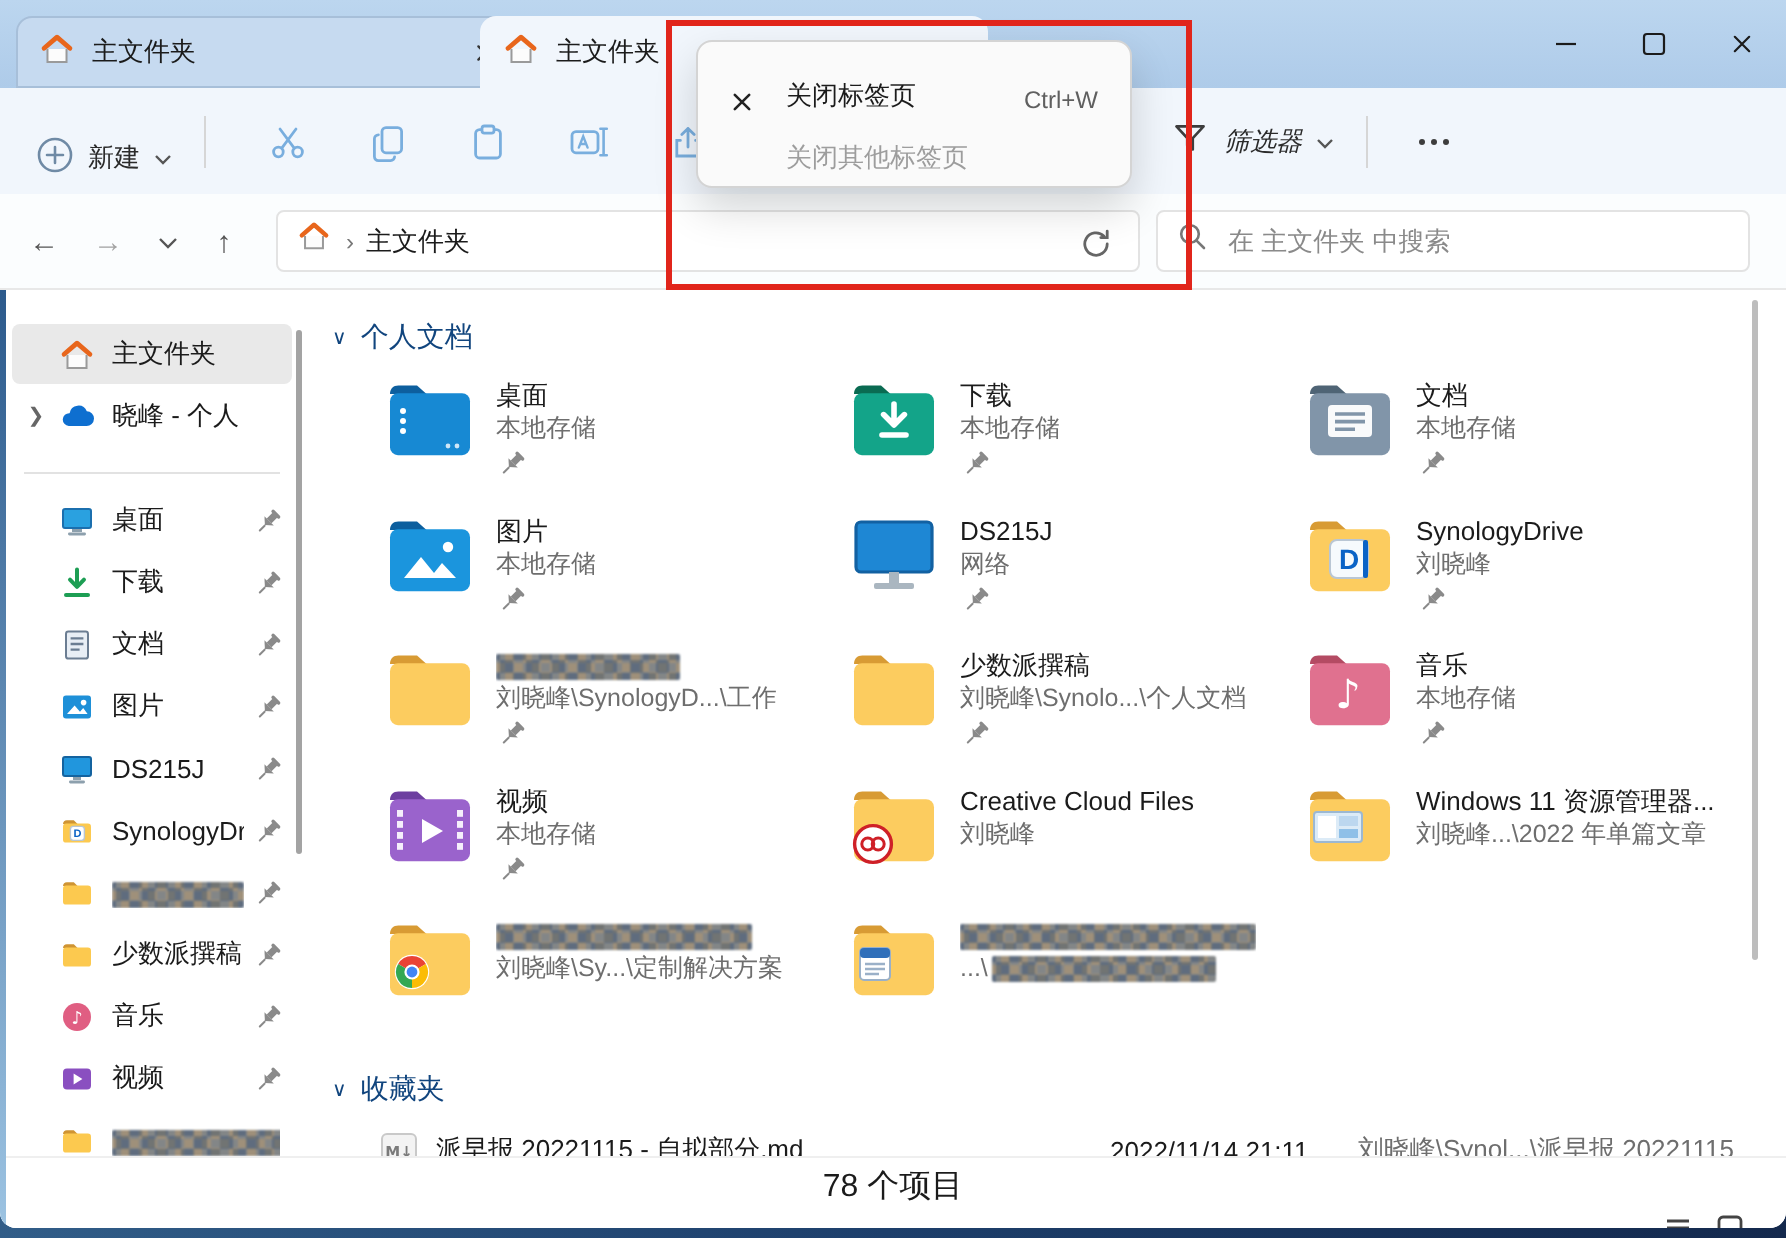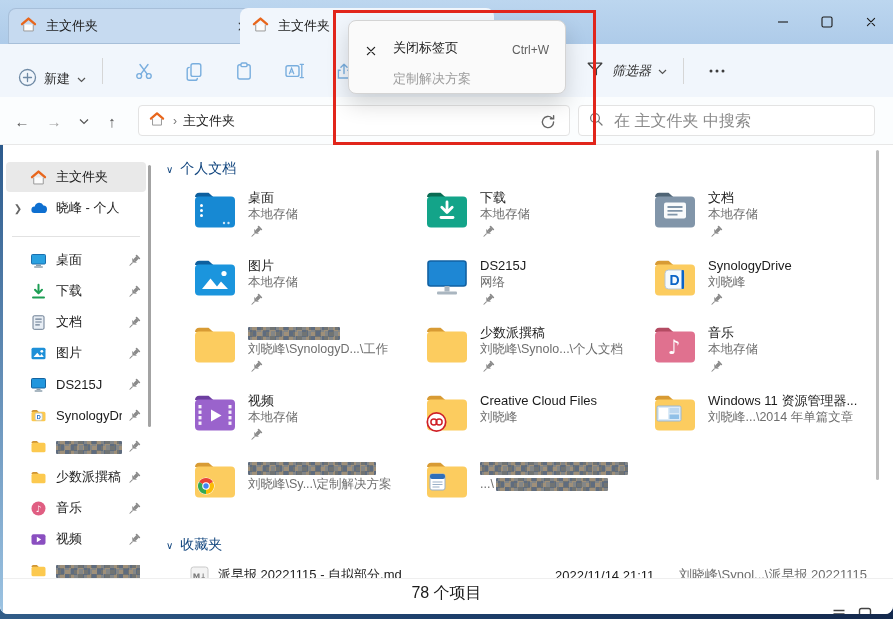--- a/index.html
+++ b/index.html
@@ -33,21 +33,21 @@
   .filter-btn{display:flex;align-items:center;gap:7px;font-size:13px;color:#2b2b2b;}
   
   .addressbar{position:absolute;top:97px;left:0;right:0;height:47px;background:#fbfdfe;
     border-bottom:1px solid #e8e8e8;}
   .nav-ic{position:absolute;top:12px;width:24px;height:24px;display:flex;align-items:center;
     justify-content:center;font-size:15px;color:#555;}
   .addr-box{position:absolute;left:138px;top:8px;width:432px;height:31px;background:#fff;
     border:1px solid #e3e3e3;border-radius:4px;display:flex;align-items:center;padding:0 10px;box-sizing:border-box;}
   .search-box{position:absolute;left:578px;top:8px;width:297px;height:31px;background:#fff;
     border:1px solid #e3e3e3;border-radius:4px;display:flex;align-items:center;padding:0 9px;box-sizing:border-box;gap:8px;}
-  .search-box input{border:none;outline:none;font-size:16px;flex:1;color:#1b1b1b;
+  .search-box input{border:none;outline:none;font-size:13px;flex:1;color:#1b1b1b;
     font-family:inherit;background:transparent;}
   .search-box input::placeholder{color:#8a8a8a;}
   .crumb{font-size:13px;color:#1b1b1b;margin-left:6px;}
   .crumb-sep{color:#777;margin-left:8px;font-size:12px;}
   .refresh{position:absolute;right:12px;top:7px;width:18px;height:18px;}
   
   .sidebar{position:absolute;left:0;top:145px;width:152px;bottom:27px;background:#fff;
     padding-top:16px;box-sizing:border-box;overflow:hidden;}
   .sb-item{height:30px;margin:1px 6px;display:flex;align-items:center;border-radius:4px;
     font-size:13px;color:#1b1b1b;padding-right:6px;}
@@ -675,21 +675,21 @@
           <div class="tile-ic"><svg width="46" height="44" viewBox="0 0 46 44" xmlns="http://www.w3.org/2000/svg">
               <path d="M3 9c0-2.6 1.6-4.2 4.2-4.2h9.3l4.8 4.2z" fill="#d89b34"></path>
  <rect x="3" y="8.6" width="40" height="31" rx="4" fill="#fccc5f"></rect>
               <rect x="5" y="15" width="24" height="15" rx="1.5" fill="#dcebf7" stroke="#9cb8d2"></rect>
     <rect x="7" y="17" width="9" height="11" fill="#fff"></rect>
               <rect x="17.5" y="17" width="9.5" height="5" fill="#bcd7ef"></rect>
     <rect x="17.5" y="23.5" width="9.5" height="4.5" fill="#8fc0e8"></rect>
             </svg></div>
           <div class="tile-txt">
             <div class="tile-name">Windows 11 资源管理器...</div>
-            <div class="tile-path">刘晓峰...\2014 年单篇文章</div>
+            <div class="tile-path">刘晓峰...\2022 年单篇文章</div>
           </div>
         </div>
         <div class="tile">
           <div class="tile-ic"><svg width="46" height="44" viewBox="0 0 46 44" xmlns="http://www.w3.org/2000/svg">
               <path d="M3 9c0-2.6 1.6-4.2 4.2-4.2h9.3l4.8 4.2z" fill="#d89b34"></path>
  <rect x="3" y="8.6" width="40" height="31" rx="4" fill="#fccc5f"></rect>
               <circle cx="14" cy="28" r="8.6" fill="#fff"></circle>
     <path d="M14 28 L7.07 24 A8 8 0 0 1 20.93 24 Z" fill="#ea4335"></path>
     <path d="M14 28 L20.93 24 A8 8 0 0 1 14 36 Z" fill="#fbbc05"></path>
     <path d="M14 28 L14 36 A8 8 0 0 1 7.07 24 Z" fill="#34a853"></path>
@@ -755,18 +755,18 @@
       <div class="menu-item">
         <span class="mi-ic">
           <svg width="12" height="12" viewBox="0 0 12 12" xmlns="http://www.w3.org/2000/svg">
             <path d="M2.4000000000000004 2.4000000000000004L9.600000000000001 9.600000000000001M9.600000000000001 2.4000000000000004L2.4000000000000004 9.600000000000001" stroke="#222" stroke-width="1.3" stroke-linecap="round"></path>
           </svg>
         </span>
         <span>关闭标签页</span>
         <span class="mi-short">Ctrl+W</span>
       </div>
       <div class="menu-item no-ic disabled">
-        <span>定制解决方案</span>
+        <span>关闭其他标签页</span>
       </div>
     </div>
 
   <div class="red-box"></div>
 </div>
 
 </body></html>

